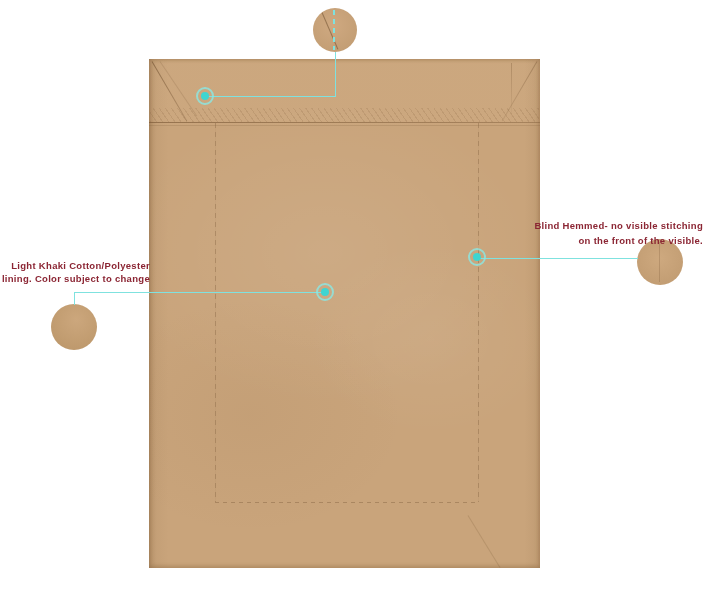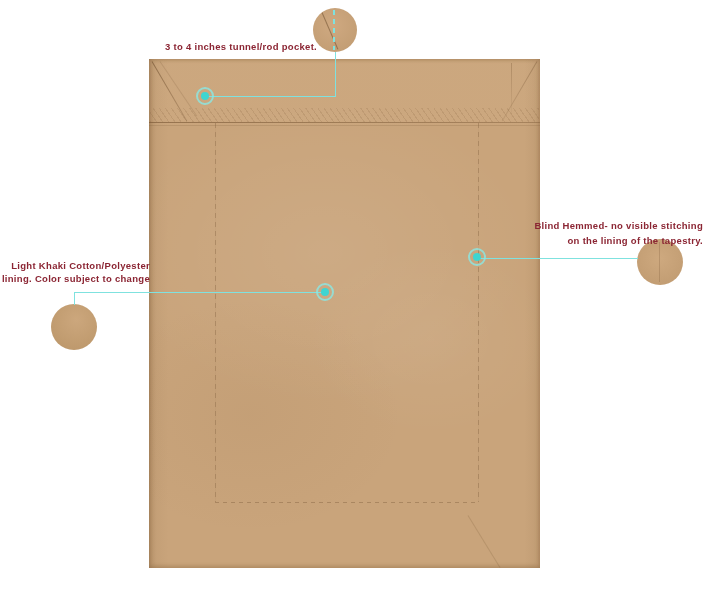--- a/index.html
+++ b/index.html
@@ -166,25 +166,24 @@
   <div class="marker rp-marker">
     <span class="core"></span>
   </div>
   <div class="marker ln-marker">
     <span class="core"></span>
   </div>
   <div class="marker bh-marker">
     <span class="core"></span>
   </div>
 
-  <div class="note top-note">3 to 4 inches tunnel/rod pocket.</div>
 
   <div class="note right-note">
     <div>Blind Hemmed- no visible stitching</div>
-    <div>on the lining of the tapestry.</div>
+    <div>on the front of the visible.</div>
   </div>
 
   <div class="note left-note">
     <div>Light Khaki Cotton/Polyester</div>
     <div>lining. Color subject to change</div>
   </div>
 
 </div>
 
 </body></html>

